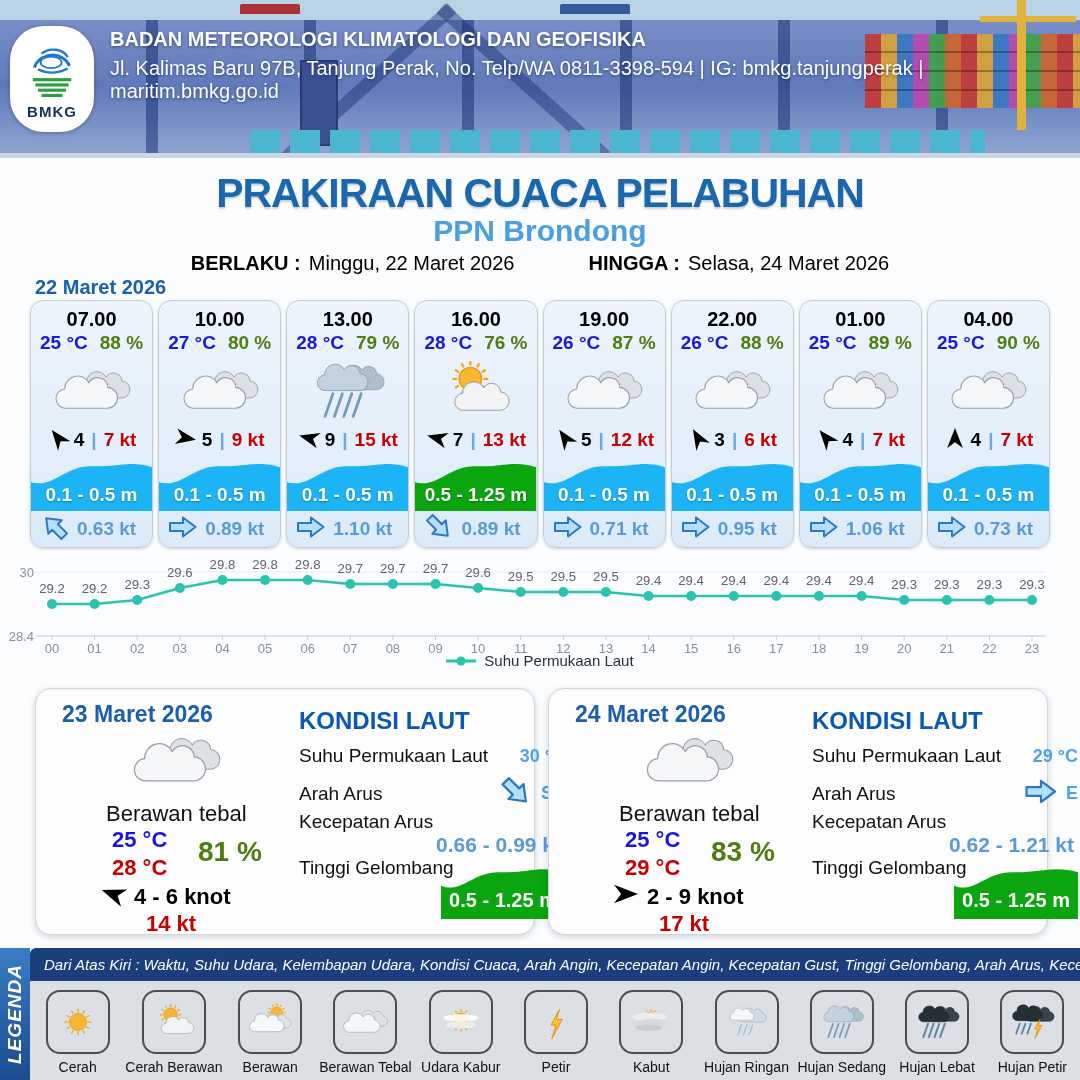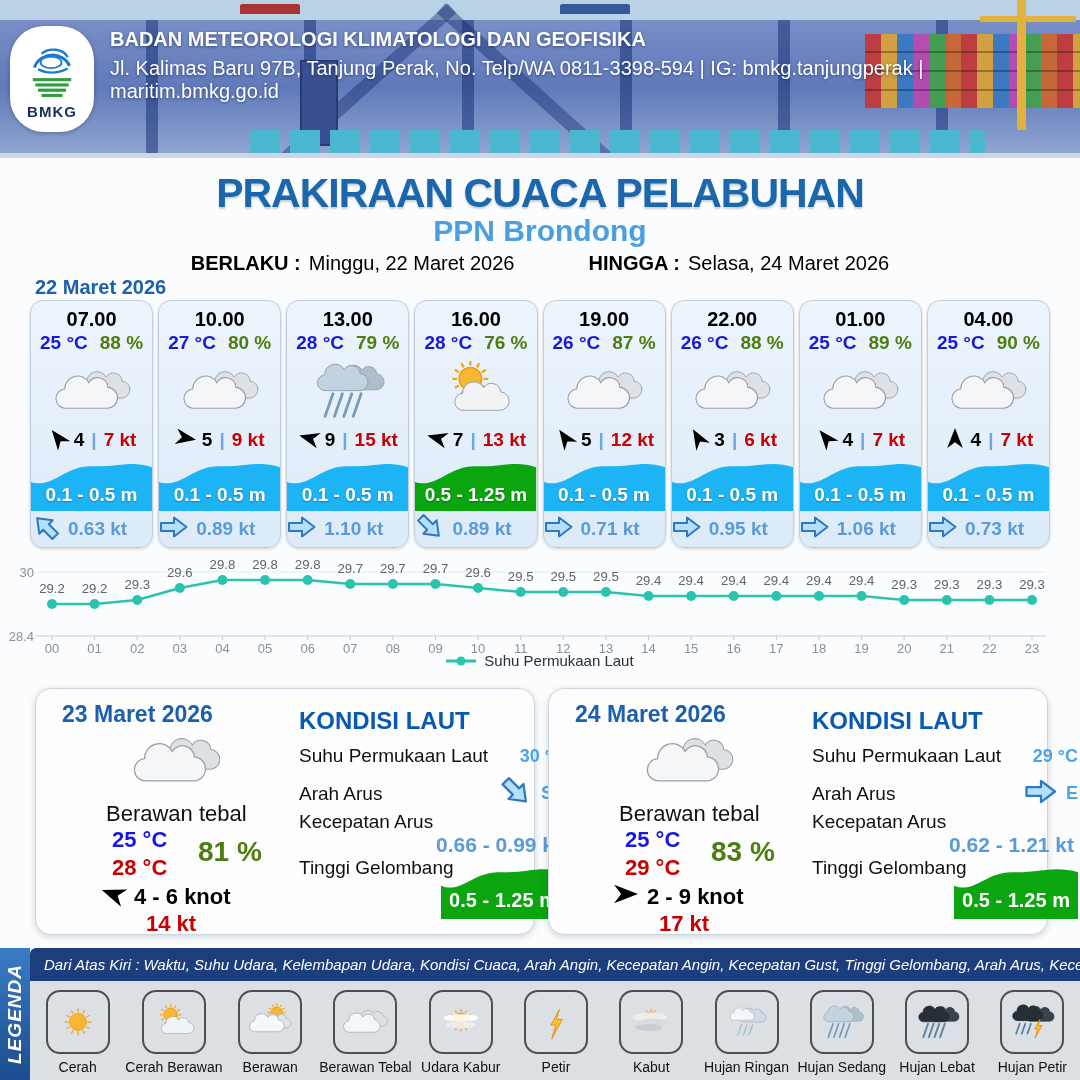--- a/index.html
+++ b/index.html
@@ -56,21 +56,21 @@
   .h-th { display:flex; justify-content:center; gap:12px; font-size:19px; font-weight:bold; height:25px; }
   .h-temp { color:#1717dd; } .h-rh { color:#4e7d10; }
   .h-icon { flex:1; display:flex; align-items:center; justify-content:center; padding:2px 8px; }
   .h-icon svg { width:94px; height:66px; }
   .h-wind { display:flex; align-items:center; justify-content:center; gap:5px; height:28px; font-size:19px; font-weight:bold; }
   .h-wind .h-wn { color:#000; } .h-div { color:#69a8e0; margin:0 2px; } .h-gust { color:#c80000; }
   .h-wave { position:relative; height:54px; margin-top:4px; }
   .h-wave svg { position:absolute; inset:0; width:100%; height:100%; }
   .h-wave-text { position:absolute; left:0; right:0; bottom:5px; text-align:center; color:#fff; font-size:19px; font-weight:bold;
     text-shadow:0 1px 2px rgba(0,0,0,.3); }
-  .h-cur { height:36px; display:flex; align-items:center; gap:7px; }
+  .h-cur { height:36px; display:flex; align-items:center; gap:7px; padding-left:9px; }
   .h-cur-val { color:#5b9bd5; font-size:19px; font-weight:bold; }
 
   .dart-svg path { fill:#000; }
 
   
   .chart-wrap { position:absolute; left:0; top:552px; width:1080px; height:112px; }
   .chart-legend { position:absolute; top:652px; left:0; width:100%; display:flex; justify-content:center; align-items:center; gap:8px;
     font-size:15px; color:#2b2f33; }
 
   

